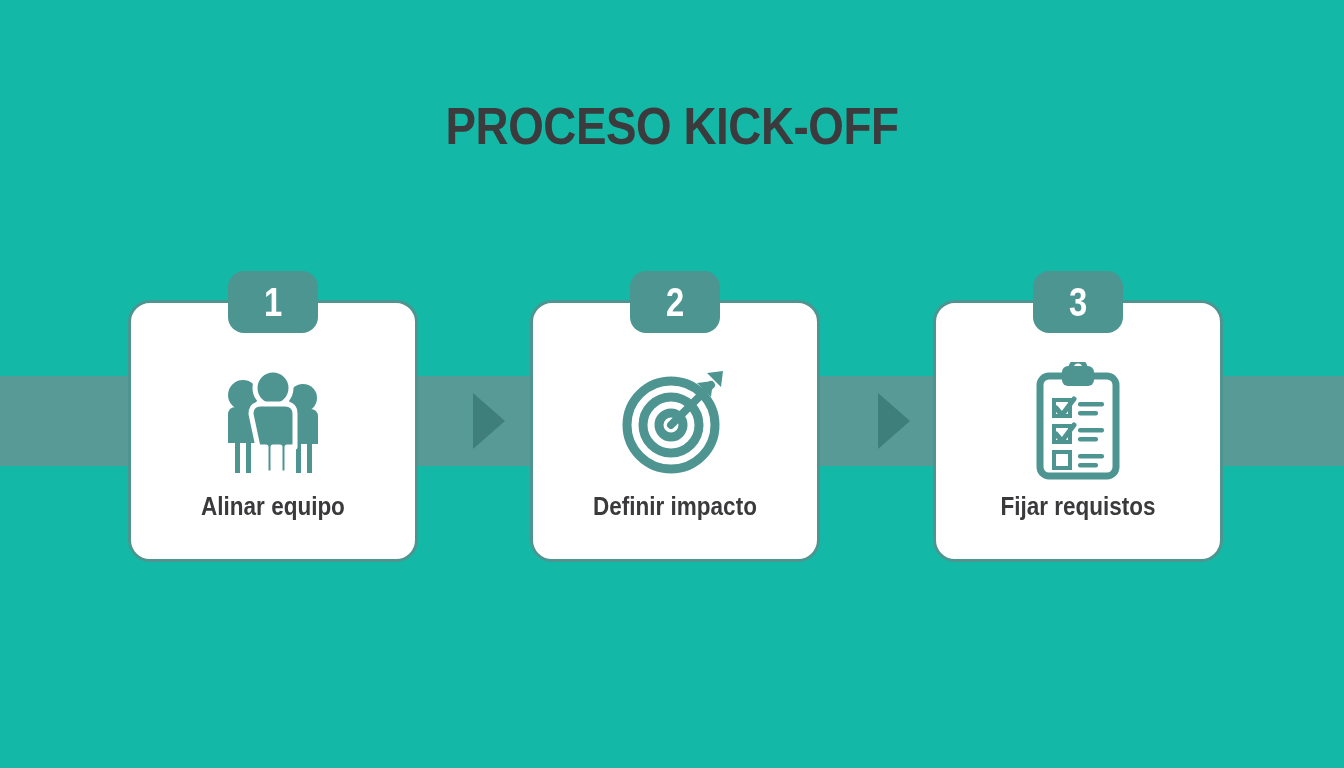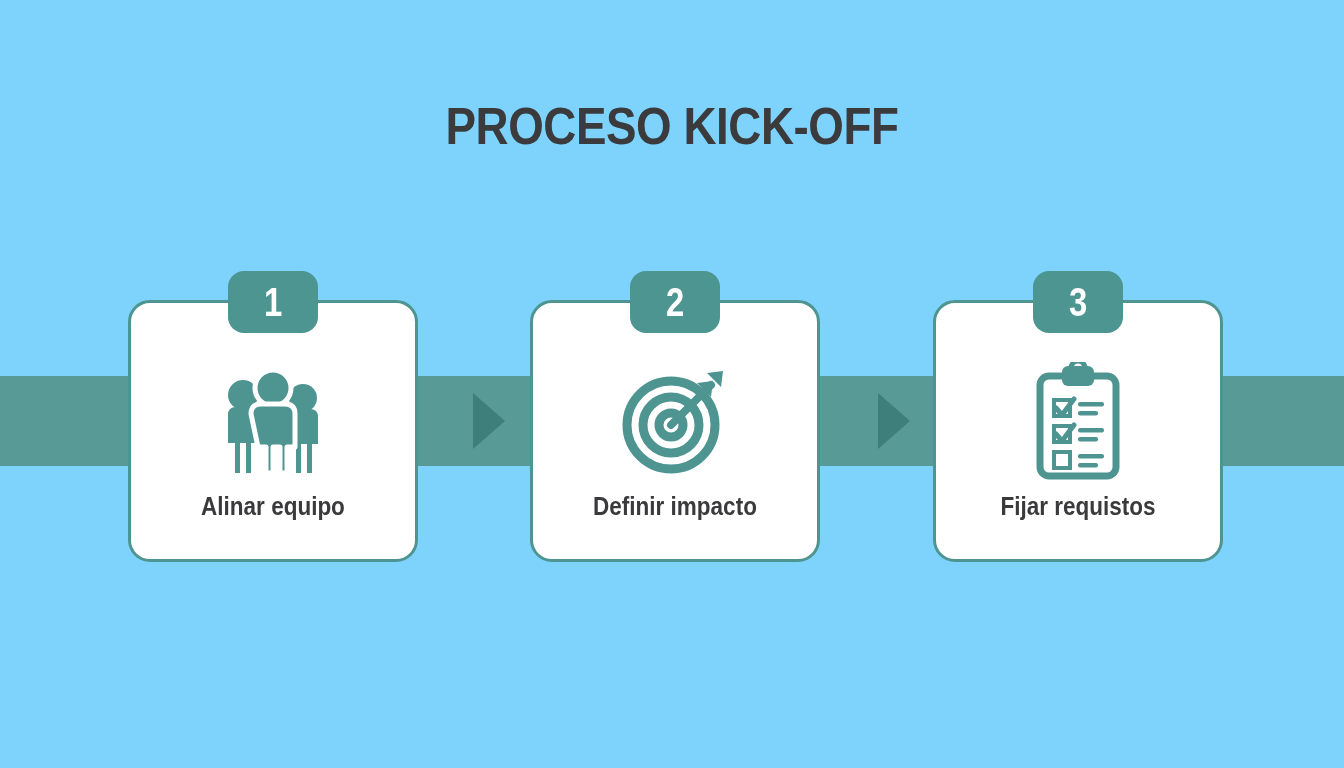--- a/index.html
+++ b/index.html
@@ -10,21 +10,21 @@
     width: 1344px;
     height: 768px;
     background: #fdfdfd;
     font-family: "Liberation Sans", sans-serif;
     overflow: hidden;
   }
   .canvas {
     position: relative;
     width: 1344px;
     height: 768px;
-    background: #7dd3fc;
+    background: #14b8a6;
   }
 
   
   .title {
     position: absolute;
     top: 96px;
     left: 0;
     width: 1344px;
     text-align: center;
     font-family: "Liberation Sans", sans-serif;

